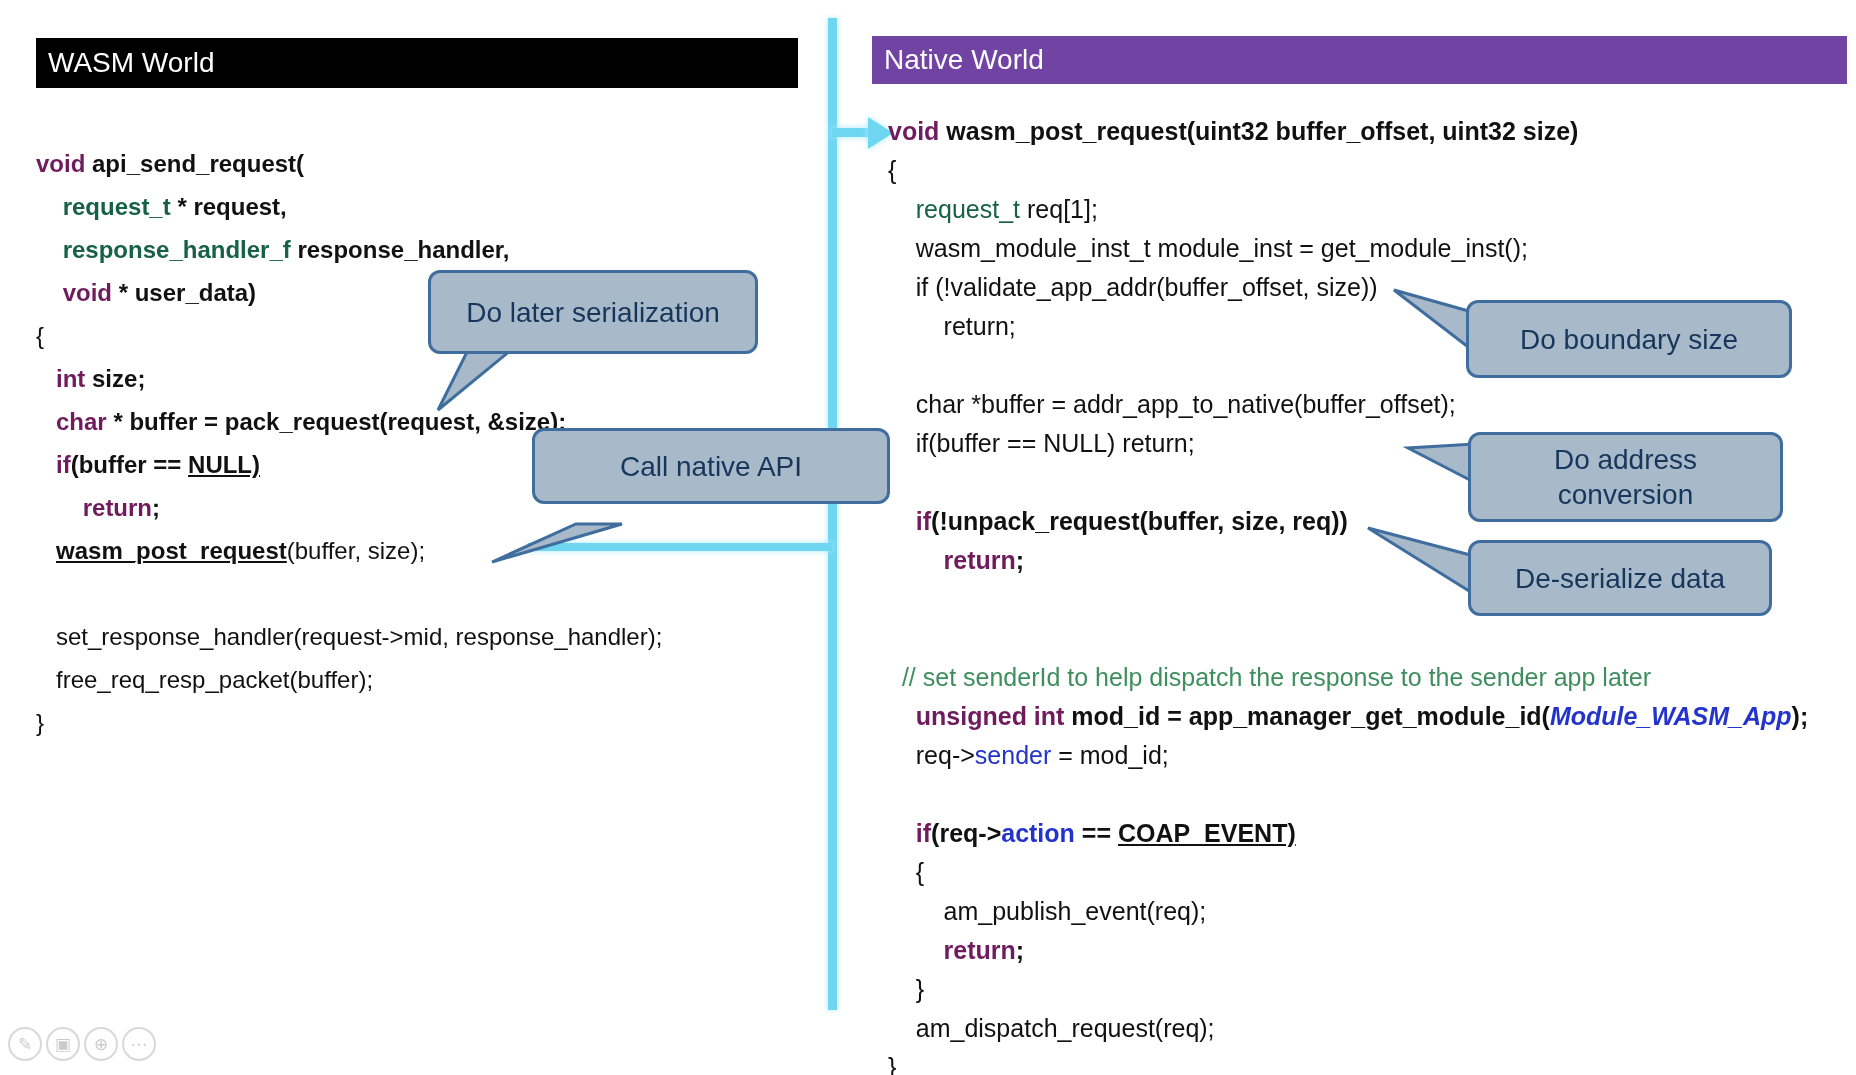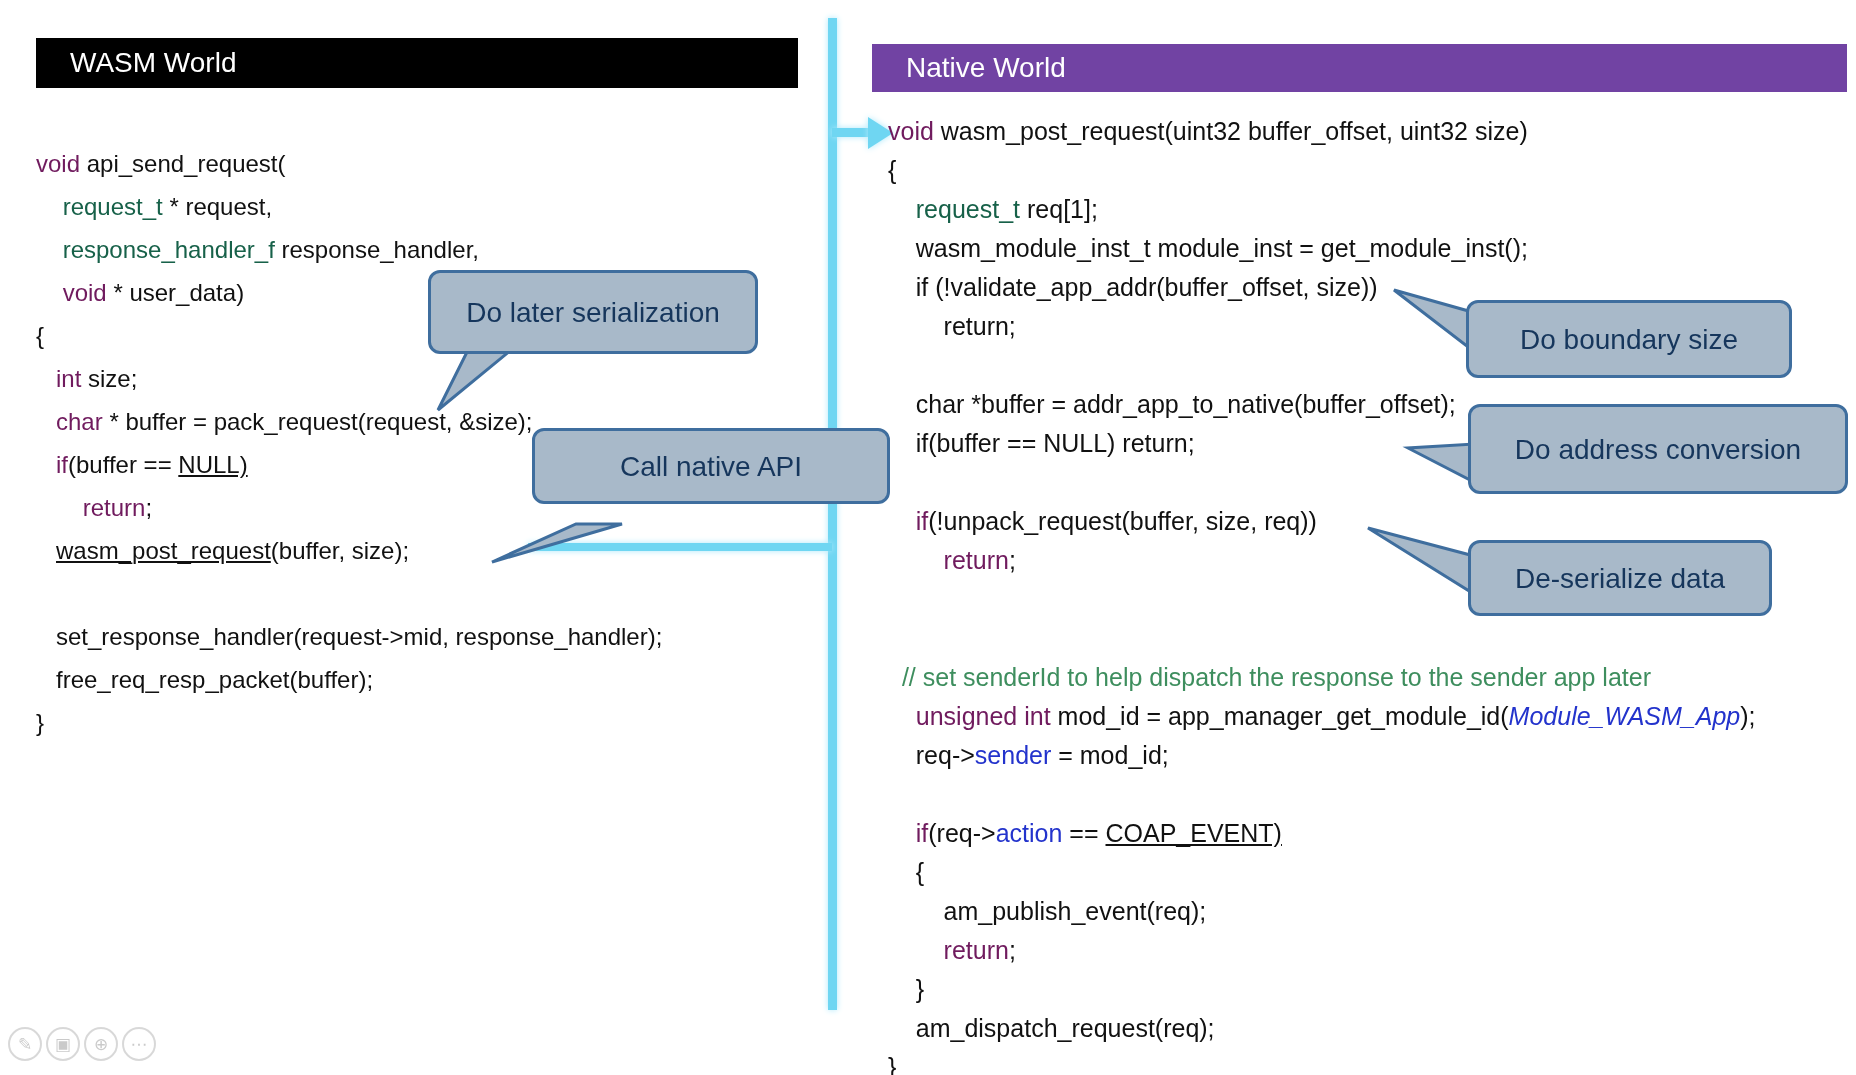--- a/index.html
+++ b/index.html
@@ -1,27 +1,27 @@
 <!DOCTYPE html>
 <html style="--wasm_header_bg: #000000; --native_header_bg: #7143A3; --keyword: #701B5E; --type: #176149; --comment: #3E8E5E; --blue: #2333CC; --callout_fill: #A8B9C9; --callout_border: #3F6E9E; --callout_text: #16365C; --connector: #6FD6F2;"><head>
 <meta charset="utf-8">
 <style>
   *{margin:0;padding:0;box-sizing:border-box}
   html,body{width:1856px;height:1075px}
   body{position:relative;background:#fff;font-family:"Liberation Sans",sans-serif;overflow:hidden;color:#111}
 
-  .hdr{position:absolute;color:#fff;font-size:28px;display:flex;align-items:center;padding-left:34px;z-index:4}
+  .hdr{position:absolute;color:#fff;font-size:28px;display:flex;align-items:center;padding-left:12px;z-index:4}
   #hdr-wasm{left:36px;top:38px;width:762px;height:50px;background:var(--wasm_header_bg)}
-  #hdr-native{left:872px;top:44px;width:975px;height:48px;background:var(--native_header_bg)}
+  #hdr-native{left:872px;top:36px;width:975px;height:48px;background:var(--native_header_bg)}
 
   .code{position:absolute;white-space:pre;z-index:3}
   #code-left{left:36px;top:142px;font-size:24px;line-height:43px}
   #code-right{left:888px;top:112px;font-size:25px;line-height:39px}
   .code-line{min-height:1em}
-  .b{font-weight:normal}
+  .b{font-weight:bold}
   .u{text-decoration:underline}
   .i{font-style:italic}
   .kw{color:var(--keyword)}
   .type{color:var(--type)}
   .comment{color:var(--comment)}
   .blue{color:var(--blue)}
 
   .connector{position:absolute;background:var(--connector);box-shadow:0 0 6px #aee9fb;z-index:2}
   #conn-v{left:828px;top:18px;width:9px;height:992px}
   #conn-h-top{left:832px;top:128px;width:38px;height:9px}
@@ -32,21 +32,21 @@
 
   #tails{position:absolute;left:0;top:0;z-index:5;pointer-events:none}
   .tail{fill:var(--callout_fill);stroke:var(--callout_border);stroke-width:3}
 
   .callout{position:absolute;background:var(--callout_fill);border:3px solid var(--callout_border);
     border-radius:12px;color:var(--callout_text);font-size:28px;line-height:1.25;
     display:flex;align-items:center;justify-content:center;text-align:center;z-index:6;padding:6px 28px}
   #co-1{left:428px;top:270px;width:330px;height:84px}
   #co-2{left:532px;top:428px;width:358px;height:76px}
   #co-3{left:1466px;top:300px;width:326px;height:78px}
-  #co-4{left:1468px;top:404px;width:380px;height:90px}
+  #co-4{left:1468px;top:432px;width:315px;height:90px}
   #co-5{left:1468px;top:540px;width:304px;height:76px}
 
   .ctrl{position:absolute;bottom:14px;width:34px;height:34px;border:2px solid #777;border-radius:50%;
     opacity:.28;display:flex;align-items:center;justify-content:center;font-size:17px;color:#444;z-index:7;background:#fff}
   #ctrl-0{left:8px}#ctrl-1{left:46px}#ctrl-2{left:84px}#ctrl-3{left:122px}
 </style>
 </head>
 <body>
 
 <div class="hdr" id="hdr-wasm">

